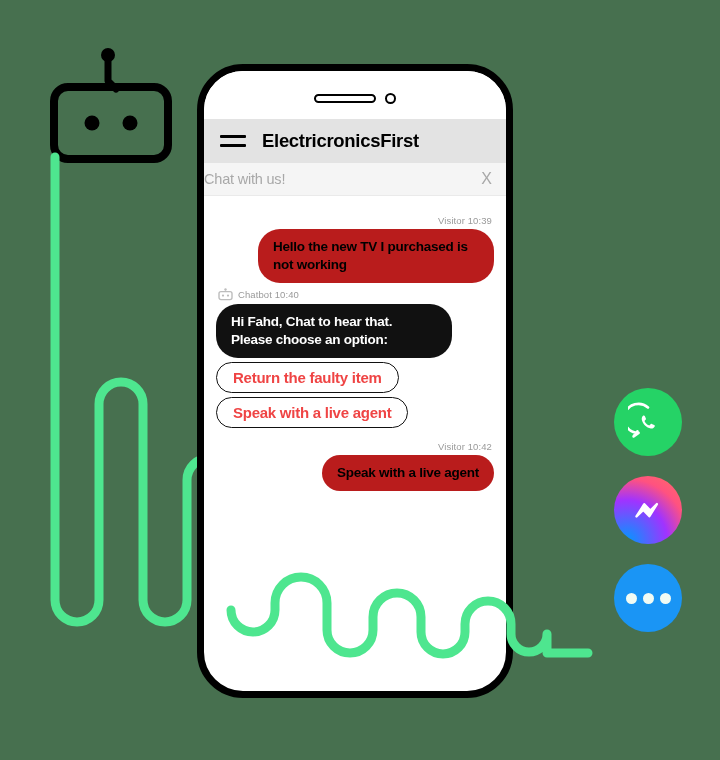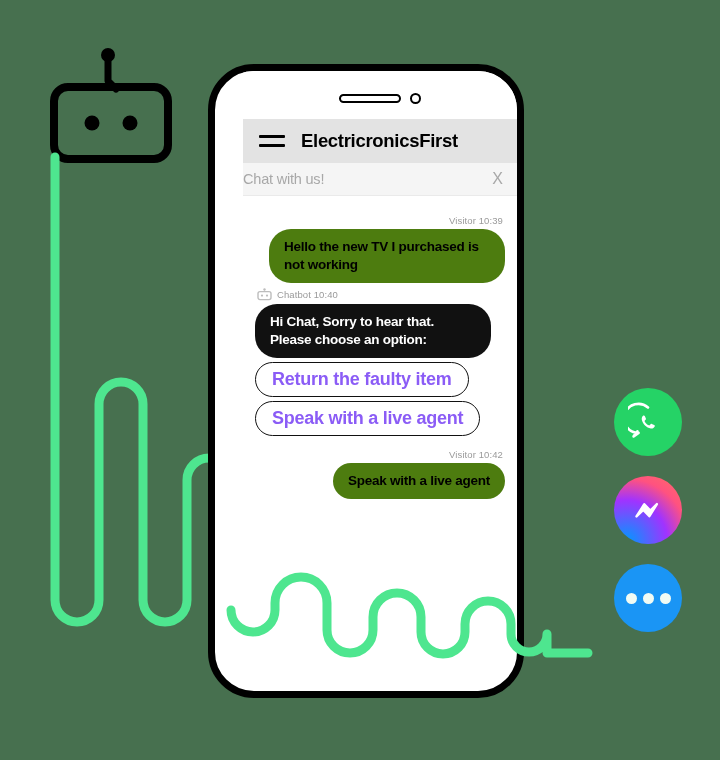--- a/index.html
+++ b/index.html
@@ -39,31 +39,30 @@
     width: 720px;
     height: 760px;
     pointer-events: none;
   }
   .squiggle-back { z-index: 1; }
   .squiggle-front { z-index: 5; }
 
   
   .phone {
     position: absolute;
-    left: 208px;
+    left: 197px;
     top: 64px;
     width: 316px;
     height: 634px;
     background: #ffffff;
     border: 7px solid #000000;
     border-radius: 46px;
     box-sizing: border-box;
     z-index: 3;
     overflow: hidden;
-    padding-left: 28px;
   }
 
   .phone-top {
     height: 48px;
     position: relative;
     background: #ffffff;
   }
   .speaker-group {
     position: absolute;
     left: 50%;
@@ -169,36 +168,36 @@
     border-radius: 22px;
     padding: 9px 15px;
     font-size: 13.5px;
     font-weight: bold;
     line-height: 1.33;
     letter-spacing: -0.25px;
     max-width: 236px;
     box-sizing: border-box;
   }
   .bubble.visitor {
-    background: #4d7c0f;
+    background: #b91c1c;
     color: #000;
   }
   .bubble.bot {
     background: #111111;
     color: #ffffff;
   }
 
   .option-btn {
     display: inline-block;
     border: 1.6px solid #111;
     background: #fff;
-    color: #8b5cf6;
+    color: #ef4444;
     border-radius: 20px;
     padding: 6px 16px;
-    font-size: 18px;
+    font-size: 15px;
     font-weight: bold;
     letter-spacing: -0.25px;
     margin: 4px 0 0 0;
     cursor: pointer;
   }
   .options-wrap { display: flex; flex-direction: column; align-items: flex-start; }
 
   
   .channel-icons {
     position: absolute;
@@ -302,21 +301,21 @@
           <svg class="bot-avatar" width="15" height="13" viewBox="0 0 15 13">
             <circle cx="7.5" cy="1.4" r="1.2" fill="#bdbdbd"></circle>
             <path d="M7.5 2.4 L7.5 3.6" stroke="#bdbdbd" stroke-width="1.1"></path>
             <rect x="1" y="3.6" width="13" height="8" rx="2" ry="2" fill="none" stroke="#bdbdbd" stroke-width="1.4"></rect>
             <circle cx="5" cy="7.6" r="1.1" fill="#bdbdbd"></circle>
             <circle cx="10" cy="7.6" r="1.1" fill="#bdbdbd"></circle>
           </svg>
           <span>Chatbot 10:40</span>
         </div>
         <div class="bubble-row left">
-          <div class="bubble bot">Hi Chat, Sorry to hear that. Please choose an option:</div>
+          <div class="bubble bot">Hi Fahd, Chat to hear that. Please choose an option:</div>
         </div>
         <div class="options-wrap">
           <button class="option-btn">Return the faulty item</button>
           <button class="option-btn">Speak with a live agent</button>
         </div>
       </div>
 
       <div class="msg-row">
         <div class="meta right">
           <span>Visitor 10:42</span>

